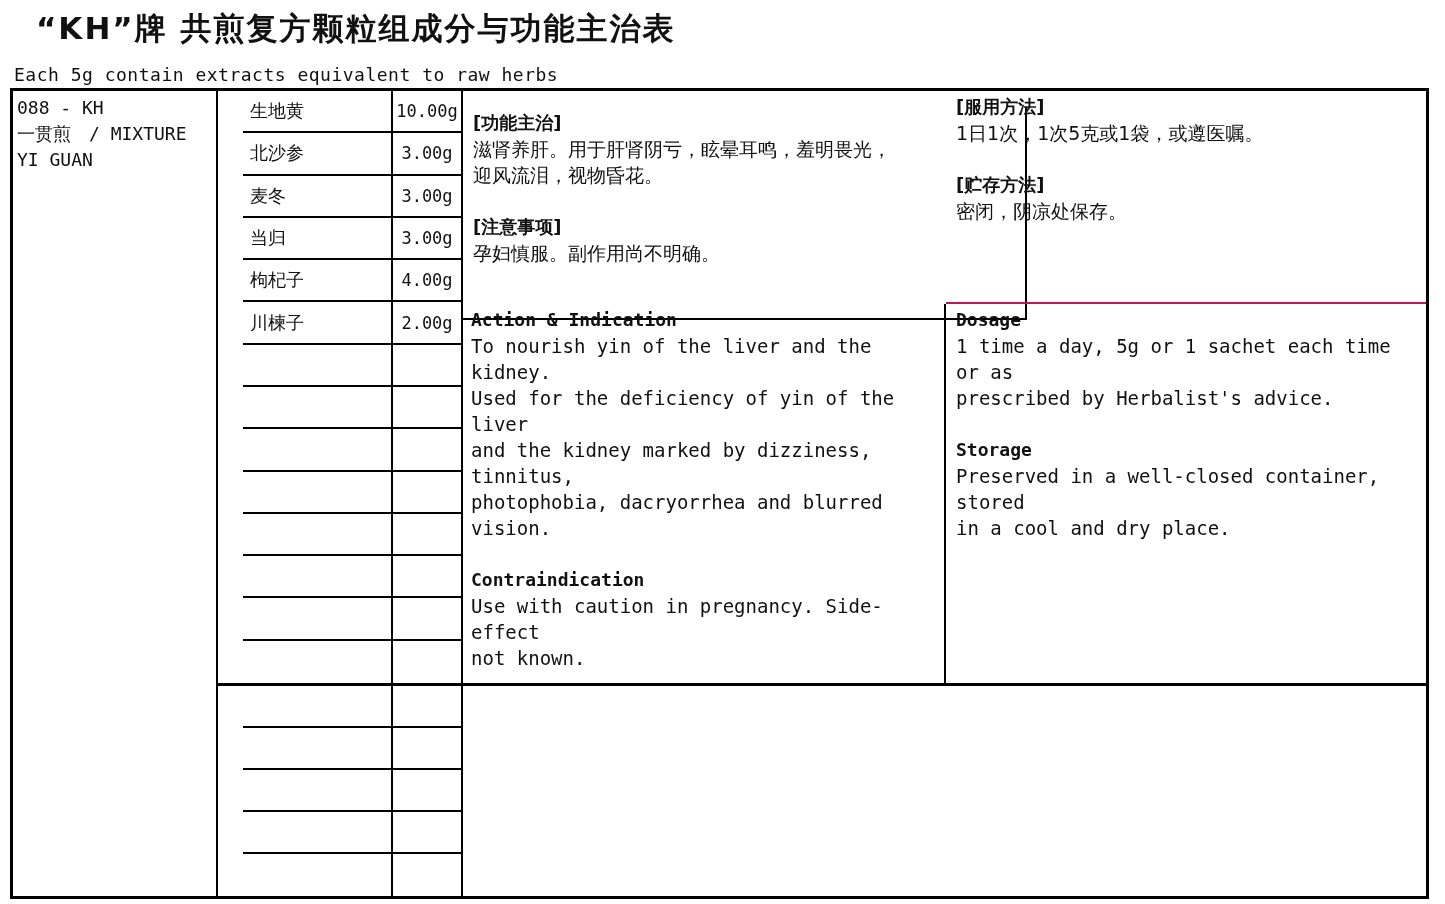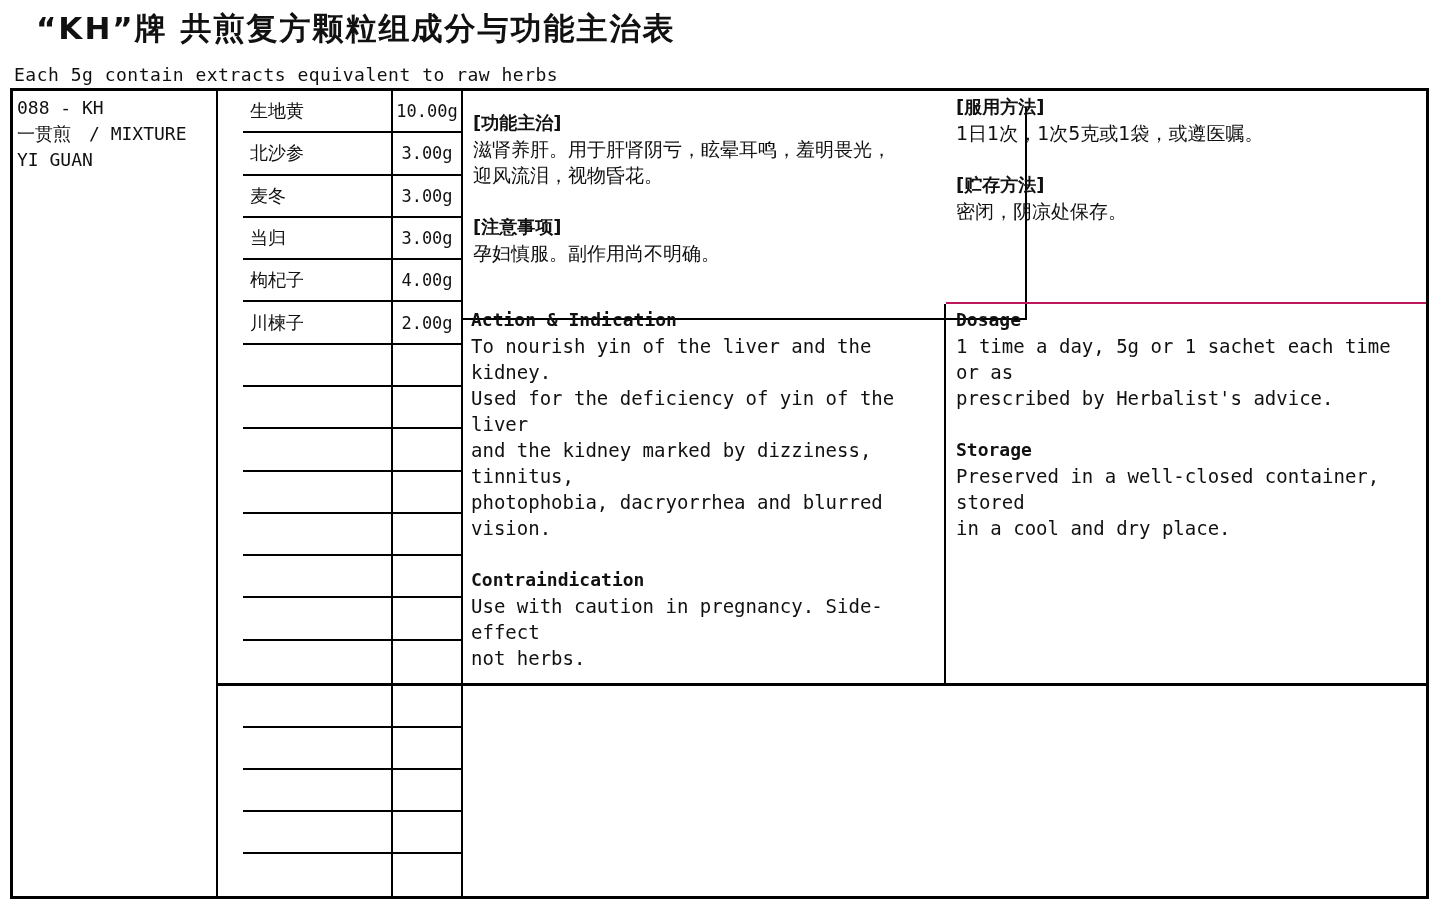--- a/index.html
+++ b/index.html
@@ -170,21 +170,21 @@
   </div>
 
   <div class="cell-desc-en en">
     <p class="sec-header en">Action &amp; Indication</p>
     <p class="sec-body en">To nourish yin of the liver and the kidney.
 Used for the deficiency of yin of the liver
 and the kidney marked by dizziness, tinnitus,
 photophobia, dacryorrhea and blurred vision.</p>
     <p class="sec-header en gap">Contraindication</p>
     <p class="sec-body en">Use with caution in pregnancy. Side-effect
-not herbs.</p>
+not known.</p>
   </div>
 
   <div class="cell-right-cn">
     <p class="sec-header">[服用方法]</p>
     <p class="sec-body">1日1次，1次5克或1袋，或遵医嘱。</p>
     <p class="sec-header gap">[贮存方法]</p>
     <p class="sec-body">密闭，阴凉处保存。</p>
   </div>
 
   <div class="cell-right-en en">

